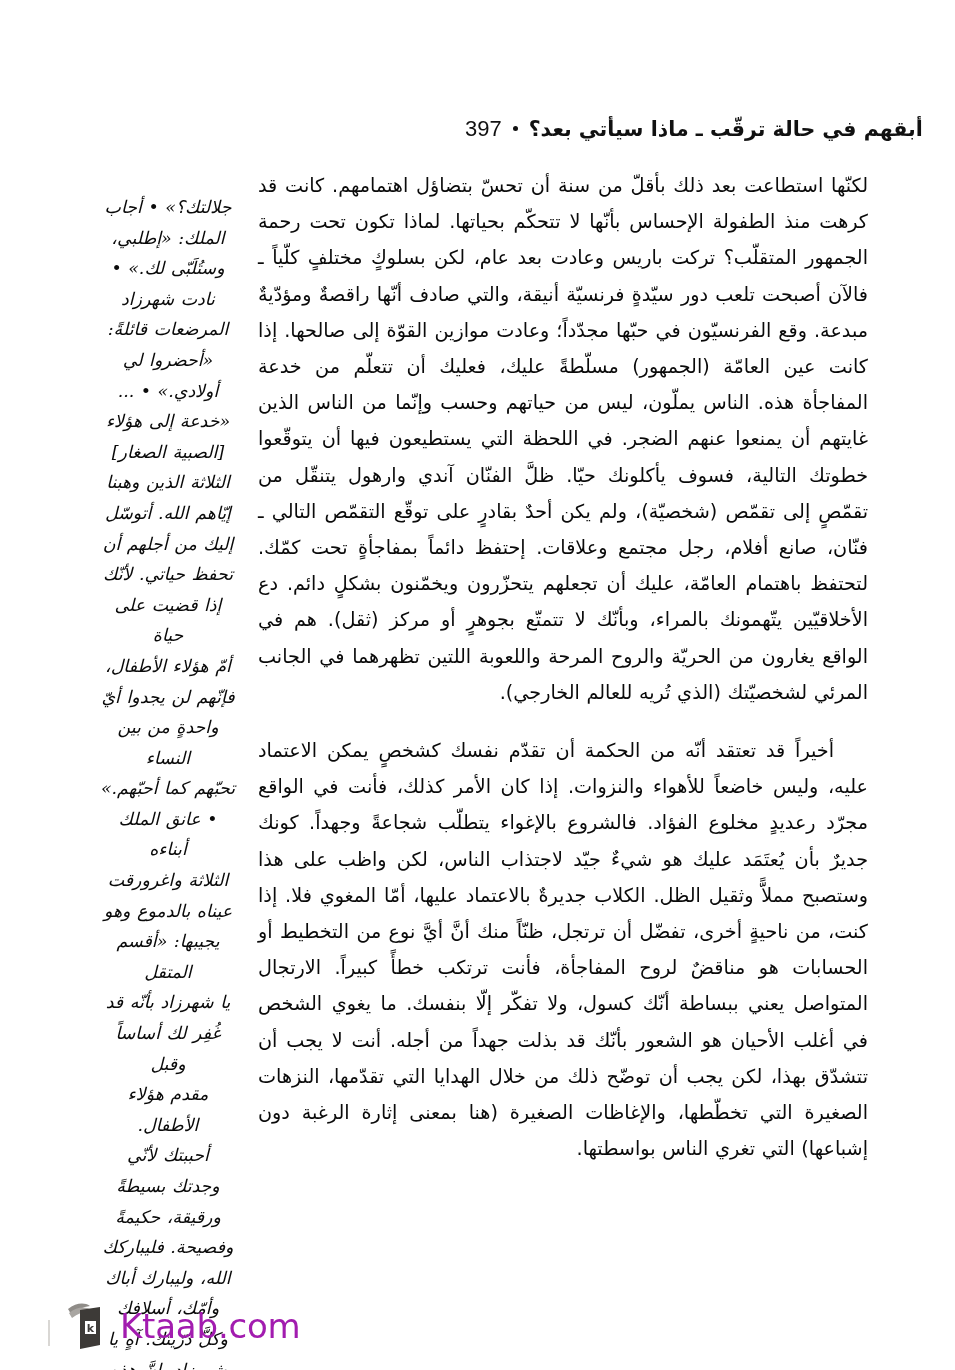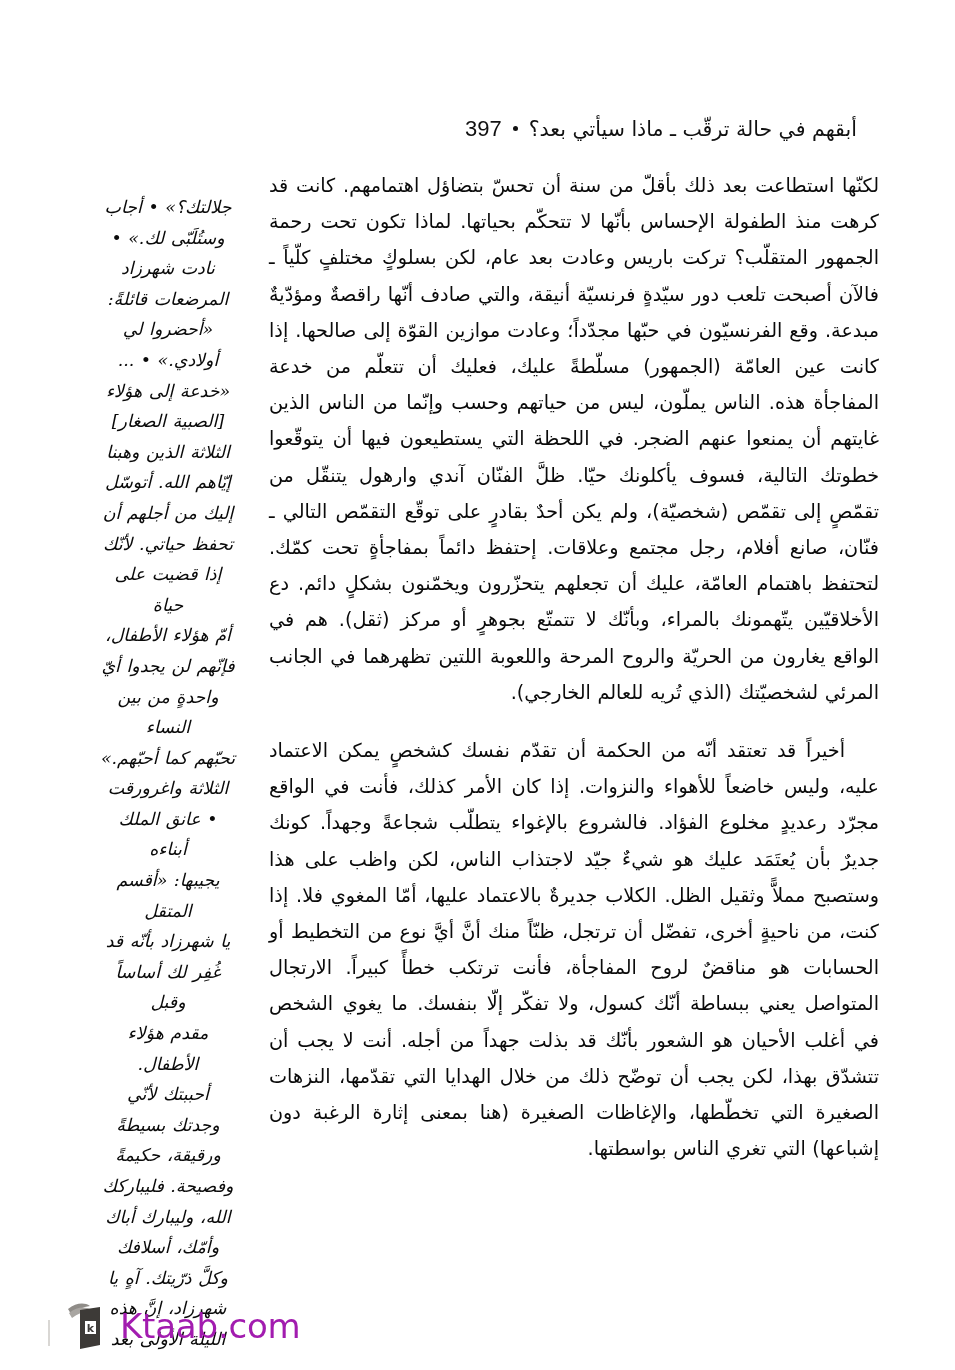--- a/index.html
+++ b/index.html
@@ -48,21 +48,21 @@
     padding-right: 0;
     margin-right: auto;
     margin-left: 0;
   }
   .head-title {
     font-family: "DejaVu Sans", "Liberation Sans", sans-serif;
     font-size: 20.5px;
     line-height: 1;
     letter-spacing: 0px;
     color: #111;
-    font-weight: 400;
+    font-weight: 700;
   }
   .head-dot {
     display: inline-block;
     width: 5px;
     height: 5px;
     border-radius: 50%;
     background: #111;
     position: relative;
     top: -5px;
   }
@@ -80,21 +80,21 @@
     top: 168px;
     right: 70px;
     left: 70px;
     height: 1080px;
   }
 
   
   .main-col {
     position: absolute;
     top: 0;
-    right: 6px;
+    right: 17px;
     width: 610px;
     direction: rtl;
     text-align: justify;
     text-align-last: right;
     font-family: "DejaVu Sans", "Liberation Sans", sans-serif;
     font-size: 19.2px;
     line-height: 36.2px;
     color: #0a0a0a;
     word-spacing: 0.5px;
   }
@@ -183,38 +183,40 @@
   <div class="body-area">
 
     <div class="main-col">
       <p>لكنّها استطاعت بعد ذلك بأقلّ من سنة أن تحسّ بتضاؤل اهتمامهم. كانت قد كرهت منذ الطفولة الإحساس بأنّها لا تتحكّم بحياتها. لماذا تكون تحت رحمة الجمهور المتقلّب؟ تركت باريس وعادت بعد عام، لكن بسلوكٍ مختلفٍ كلّياً ـ فالآن أصبحت تلعب دور سيّدةٍ فرنسيّة أنيقة، والتي صادف أنّها راقصةٌ ومؤدّيةٌ مبدعة. وقع الفرنسيّون في حبّها مجدّداً؛ وعادت موازين القوّة إلى صالحها. إذا كانت عين العامّة (الجمهور) مسلّطةً عليك، فعليك أن تتعلّم من خدعة المفاجأة هذه. الناس يملّون، ليس من حياتهم وحسب وإنّما من الناس الذين غايتهم أن يمنعوا عنهم الضجر. في اللحظة التي يستطيعون فيها أن يتوقّعوا خطوتك التالية، فسوف يأكلونك حيّا. ظلَّ الفنّان آندي وارهول يتنقّل من تقمّصٍ إلى تقمّص (شخصيّة)، ولم يكن أحدٌ بقادرٍ على توقّع التقمّص التالي ـ فنّان، صانع أفلام، رجل مجتمع وعلاقات. إحتفظ دائماً بمفاجأةٍ تحت كمّك. لتحتفظ باهتمام العامّة، عليك أن تجعلهم يتحزّرون ويخمّنون بشكلٍ دائم. دع الأخلاقيّين يتّهمونك بالمراء، وبأنّك لا تتمتّع بجوهرٍ أو مركز (ثقل). هم في الواقع يغارون من الحريّة والروح المرحة واللعوبة اللتين تظهرهما في الجانب المرئي لشخصيّتك (الذي تُريه للعالم الخارجي).</p>
       <p>أخيراً قد تعتقد أنّه من الحكمة أن تقدّم نفسك كشخصٍ يمكن الاعتماد عليه، وليس خاضعاً للأهواء والنزوات. إذا كان الأمر كذلك، فأنت في الواقع مجرّد رعديدٍ مخلوع الفؤاد. فالشروع بالإغواء يتطلّب شجاعةً وجهداً. كونك جديرٌ بأن يُعتَمَد عليك هو شيءٌ جيّد لاجتذاب الناس، لكن واظب على هذا وستصبح مملاًّ وثقيل الظل. الكلاب جديرةٌ بالاعتماد عليها، أمّا المغوي فلا. إذا كنت، من ناحيةٍ أخرى، تفضّل أن ترتجل، ظنّاً منك أنَّ أيَّ نوع من التخطيط أو الحسابات هو مناقضٌ لروح المفاجأة، فأنت ترتكب خطأً كبيراً. الارتجال المتواصل يعني ببساطة أنّك كسول، ولا تفكّر إلّا بنفسك. ما يغوي الشخص في أغلب الأحيان هو الشعور بأنّك قد بذلت جهداً من أجله. أنت لا يجب أن تتشدّق بهذا، لكن يجب أن توضّح ذلك من خلال الهدايا التي تقدّمها، النزهات الصغيرة التي تخطّطها، والإغاظات الصغيرة (هنا بمعنى إثارة الرغبة دون إشباعها) التي تغري الناس بواسطتها.</p>
     </div>
 
     <div class="margin-col">
       <p>
         <span class="margin-line">جلالتك؟» • أجاب</span>
+        <span class="margin-line">الملك: «إطلبي،</span>
         <span class="margin-line">وستُلَبّى لك.» •</span>
         <span class="margin-line">نادت شهرزاد</span>
         <span class="margin-line">المرضعات قائلةً:</span>
         <span class="margin-line">«أحضروا لي</span>
         <span class="margin-line">أولادي.» • ...</span>
         <span class="margin-line">«خدعة إلى هؤلاء</span>
         <span class="margin-line">[الصبية الصغار]</span>
         <span class="margin-line">الثلاثة الذين وهبنا</span>
         <span class="margin-line">إيّاهم الله. أتوسّل</span>
         <span class="margin-line">إليك من أجلهم أن</span>
         <span class="margin-line">تحفظ حياتي. لأنّك</span>
         <span class="margin-line">إذا قضيت على حياة</span>
         <span class="margin-line">أمّ هؤلاء الأطفال،</span>
         <span class="margin-line">فإنّهم لن يجدوا أيّ</span>
         <span class="margin-line">واحدةٍ من بين النساء</span>
         <span class="margin-line">تحبّهم كما أحبّهم.»</span>
+        <span class="margin-line">• عانق الملك أبناءه</span>
         <span class="margin-line">الثلاثة واغرورقت</span>
-        <span class="margin-line">• عانق الملك أبناءه</span>
+        <span class="margin-line">عيناه بالدموع وهو</span>
         <span class="margin-line">يجيبها: «أقسم المتقل</span>
         <span class="margin-line">يا شهرزاد بأنّه قد</span>
         <span class="margin-line">غُفِر لك أساساً وقبل</span>
         <span class="margin-line">مقدم هؤلاء الأطفال.</span>
         <span class="margin-line">أحببتك لأنّي</span>
         <span class="margin-line">وجدتك بسيطةً</span>
         <span class="margin-line">ورقيقة، حكيمةً</span>
         <span class="margin-line">وفصيحة. فليباركك</span>
         <span class="margin-line">الله، وليبارك أباك</span>
         <span class="margin-line">وأمّك، أسلافك</span>

